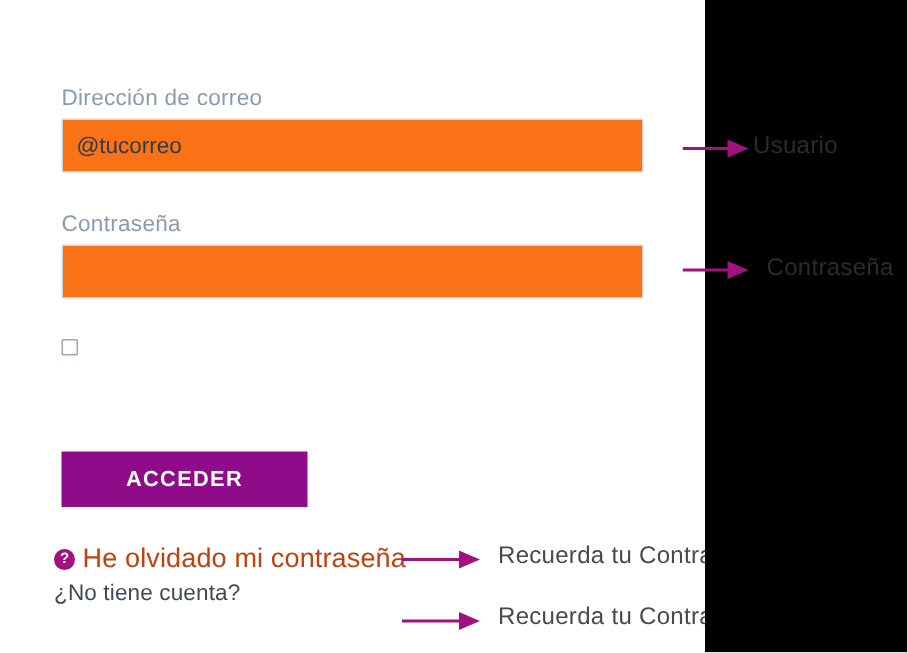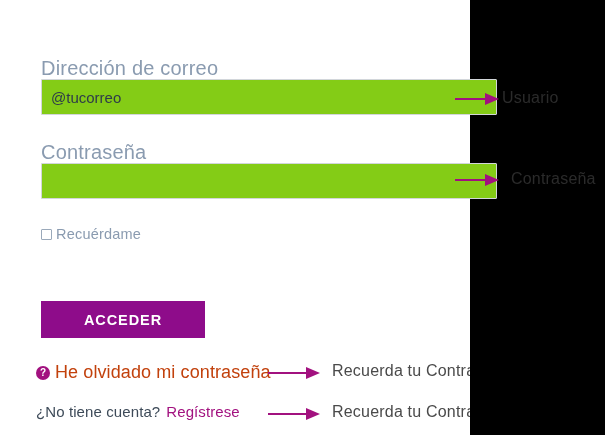--- a/index.html
+++ b/index.html
@@ -47,38 +47,38 @@
   #breadcrumb .sep {
     color: #c3ccd6;
     margin: 0 6px;
     font-size: 12px;
   }
 
   
   .field-label {
     position: absolute;
     left: 41px;
-    font-size: 20px;
+    font-size: 15px;
     color: #8a9bb0;
     letter-spacing: 0.2px;
     z-index: 3;
     white-space: nowrap;
   }
   #label-email { top: 57px; }
   #label-password { top: 141px; }
 
   
   .text-input {
     position: absolute;
     left: 41px;
-    width: 456px;
+    width: 388px;
     height: 36px;
     box-sizing: border-box;
     border: 1px solid #d2d6da;
-    background: #84cc16;
+    background: #f97316;
     border-radius: 1px;
     font-family: "Liberation Sans", sans-serif;
     font-size: 15px;
     color: #2e3b4a;
     padding: 0 9px;
     outline: none;
     z-index: 3;
   }
   #input-email { top: 79px; }
   #input-password { top: 163px; }
@@ -133,21 +133,21 @@
   
   .helper-row {
     position: absolute;
     left: 36px;
     display: flex;
     align-items: center;
     z-index: 3;
     white-space: nowrap;
   }
   #forgot-row { top: 362px; }
-  #register-row { top: 403px; }
+  #register-row { top: 387px; flex-direction: column; }
 
   #help-icon {
     width: 14px;
     height: 14px;
     border-radius: 50%;
     background: #a2117f;
     color: #ffffff;
     font-size: 10px;
     font-weight: bold;
     line-height: 14px;
@@ -223,33 +223,31 @@
 
 
   <div class="field-label" id="label-email">Dirección de correo</div>
   <input class="text-input" id="input-email" type="text" value="@tucorreo" style="">
 
   <div class="field-label" id="label-password">Contraseña</div>
   <input class="text-input" id="input-password" type="password" value="" style="">
 
   <div id="remember-row">
     <span id="remember-box"></span>
-    <span id="remember-label">Recuérdame</span>
   </div>
 
   <button id="submit-button">ACCEDER</button>
 
   <div class="helper-row" id="forgot-row">
     <span id="help-icon">?</span>
     <span id="forgot-link">He olvidado mi contraseña</span>
   </div>
 
   <div class="helper-row" id="register-row">
     <span id="register-question">¿No tiene cuenta?</span>
-    <span id="register-link">Regístrese</span>
   </div>
 
   <svg class="anno-arrow" id="arrow-usuario" width="46" height="16" viewBox="0 0 46 16">
     <line x1="0" y1="8" x2="32" y2="8" stroke="#a2117f" stroke-width="2"></line>
     <path d="M30 2 L44 8 L30 14 Z" fill="#a2117f"></path>
   </svg>
   <svg class="anno-arrow" id="arrow-password" width="46" height="16" viewBox="0 0 46 16">
     <line x1="0" y1="8" x2="32" y2="8" stroke="#a2117f" stroke-width="2"></line>
     <path d="M30 2 L44 8 L30 14 Z" fill="#a2117f"></path>
   </svg>

